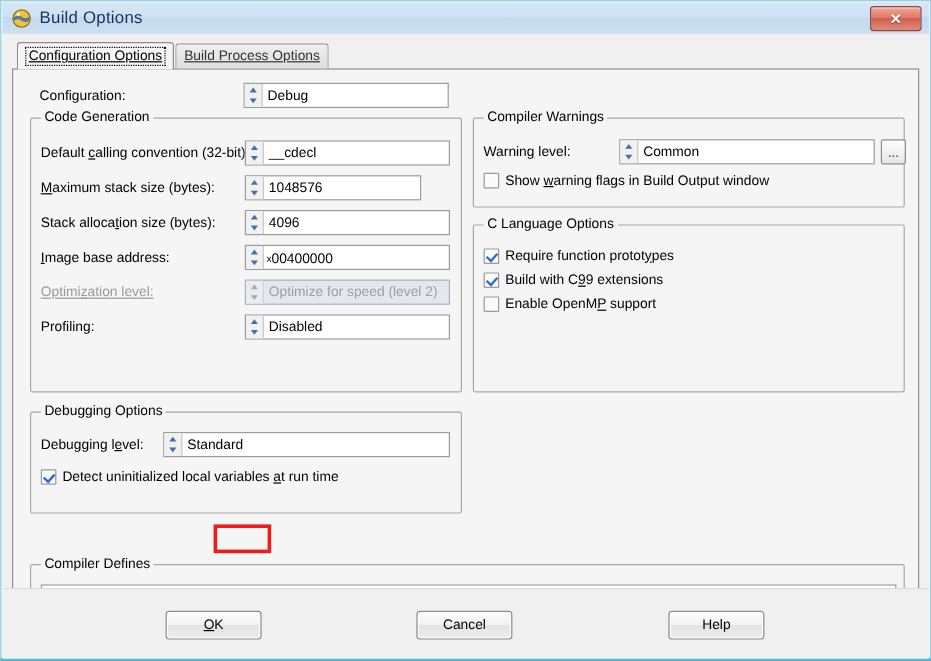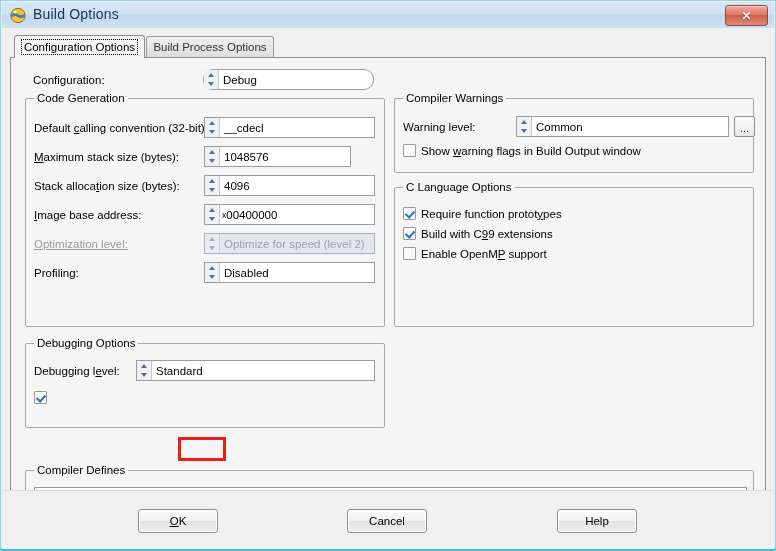--- a/index.html
+++ b/index.html
@@ -51,21 +51,21 @@
     background:#f0f0f0;
   }
   
   #tabstrip{position:absolute;left:12px;top:7px;height:22px;}
   .tab{
     position:absolute;top:0;height:22px;box-sizing:border-box;
     border:1px solid #9a9a9a;border-bottom:none;
     border-radius:3px 3px 0 0;
     display:flex;align-items:center;justify-content:center;
     padding:0 8px;white-space:nowrap;
-    font-size:11.5px;cursor:pointer;
+    font-size:11.5px;cursor:pointer;text-decoration:underline;
   }
   .tab.active{
     background:#f5f5f5;z-index:3;height:23px;
     border-color:#8e8e8e;
   }
   .tab.active .tab-label{
     outline:1px dotted #000;outline-offset:1px;
     padding:0 1px;
   }
   .tab.inactive{
@@ -193,21 +193,21 @@
         <span class="tab-label">Configuration Options</span>
       </div>
       <div class="tab inactive" style="left:132px;width:128px;">
         <span class="tab-label">Build Process Options</span>
       </div>
     </div>
 
     <div id="tabpage">
 
       <div class="lbl" style="left:22px;top:16px;">Configuration:</div>
-      <div class="spinfield" style="left:192px;top:11px;width:171px;border-radius:10px;">
+      <div class="spinfield" style="left:192px;top:11px;width:171px;">
         <div class="spin">
           <div class="up">
               <i class="arrow-u"></i>
             </div>
           <div class="dn">
               <i class="arrow-d"></i>
             </div>
         </div>
         <div class="val">Debug</div>
       </div>
@@ -305,20 +305,21 @@
               </div>
             <div class="dn">
                 <i class="arrow-d"></i>
               </div>
           </div>
           <div class="val">Standard</div>
         </div>
 
         <div class="cb" style="left:8px;top:47px;">
           <span class="box checked"></span>
+          <span class="cbl">Detect uninitialized local variables <span class="ul">a</span>t run time</span>
         </div>
       </div>
 
       <div class="group" style="left:383px;top:40px;width:360px;height:75px;">
         <div class="group-title">Compiler Warnings</div>
 
         <div class="lbl" style="left:8px;top:22px;">Warnin<span class="ul">g</span> level:</div>
         <div class="spinfield" style="left:121px;top:17px;width:213px;">
           <div class="spin">
             <div class="up">

